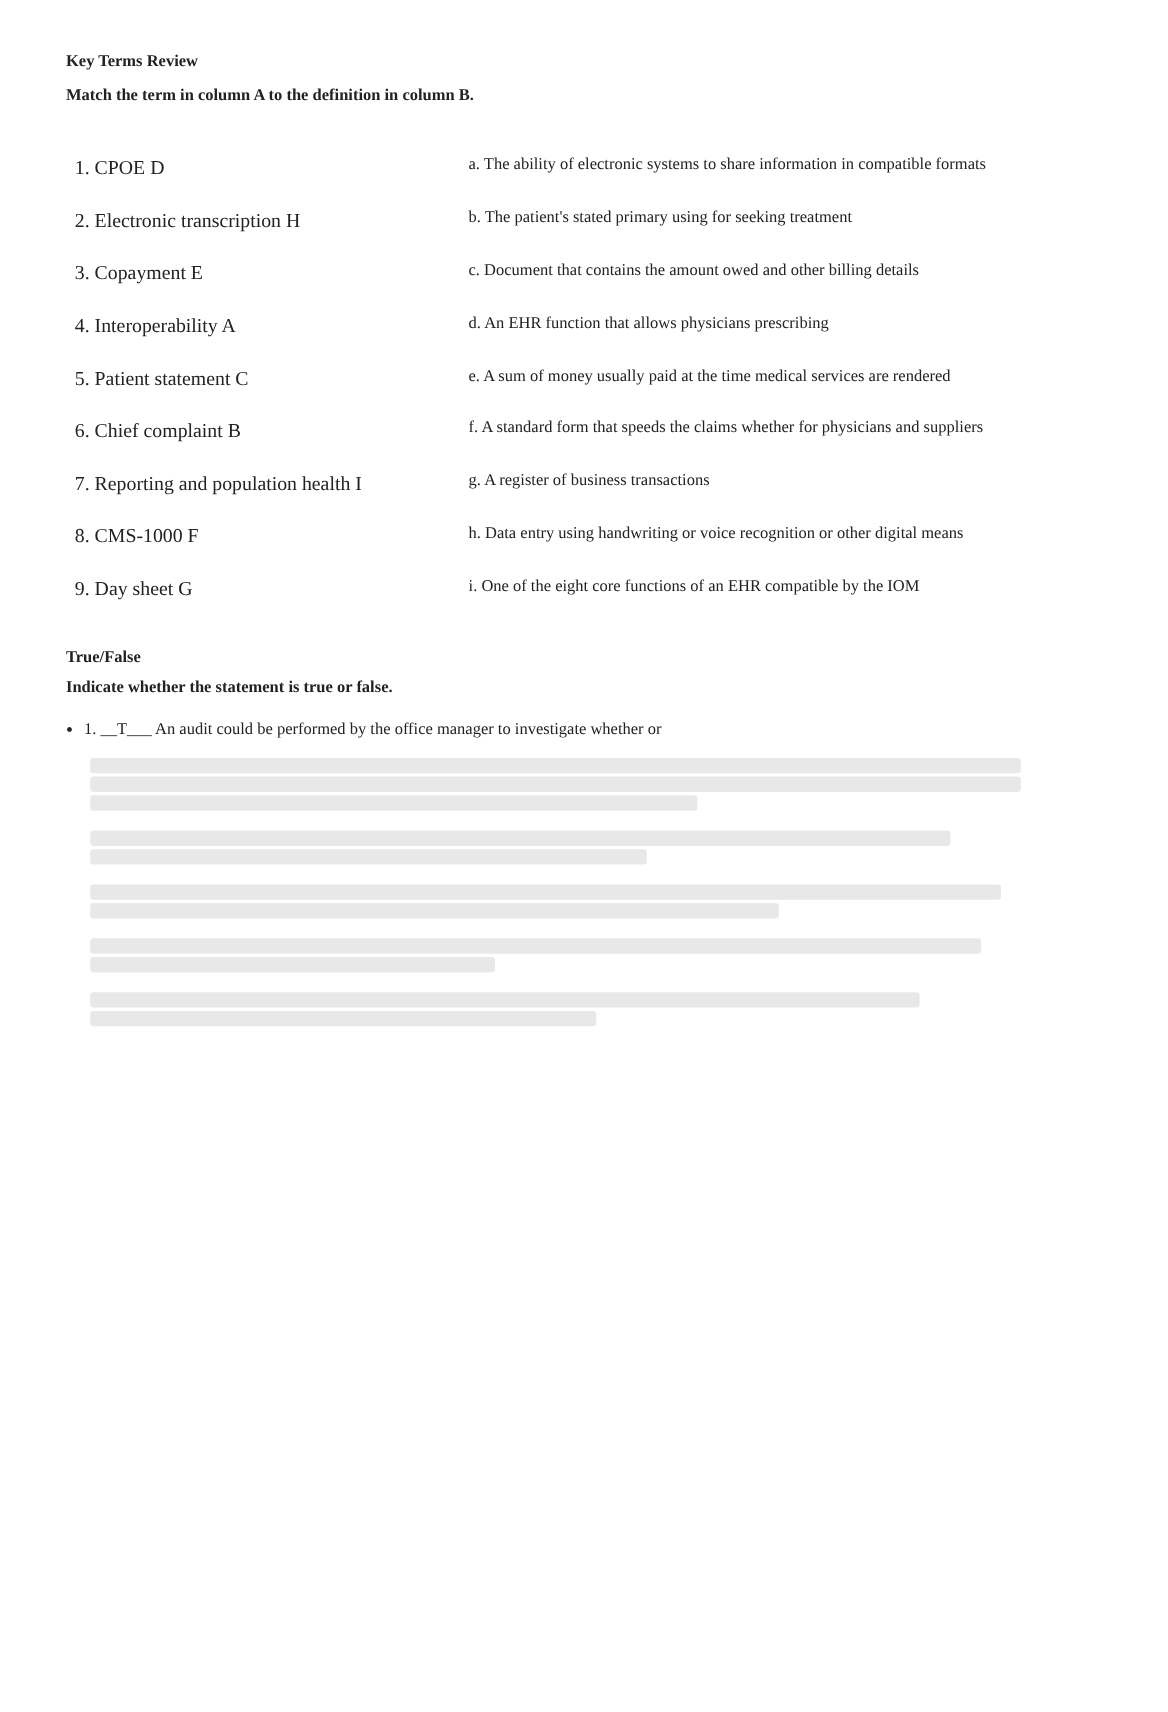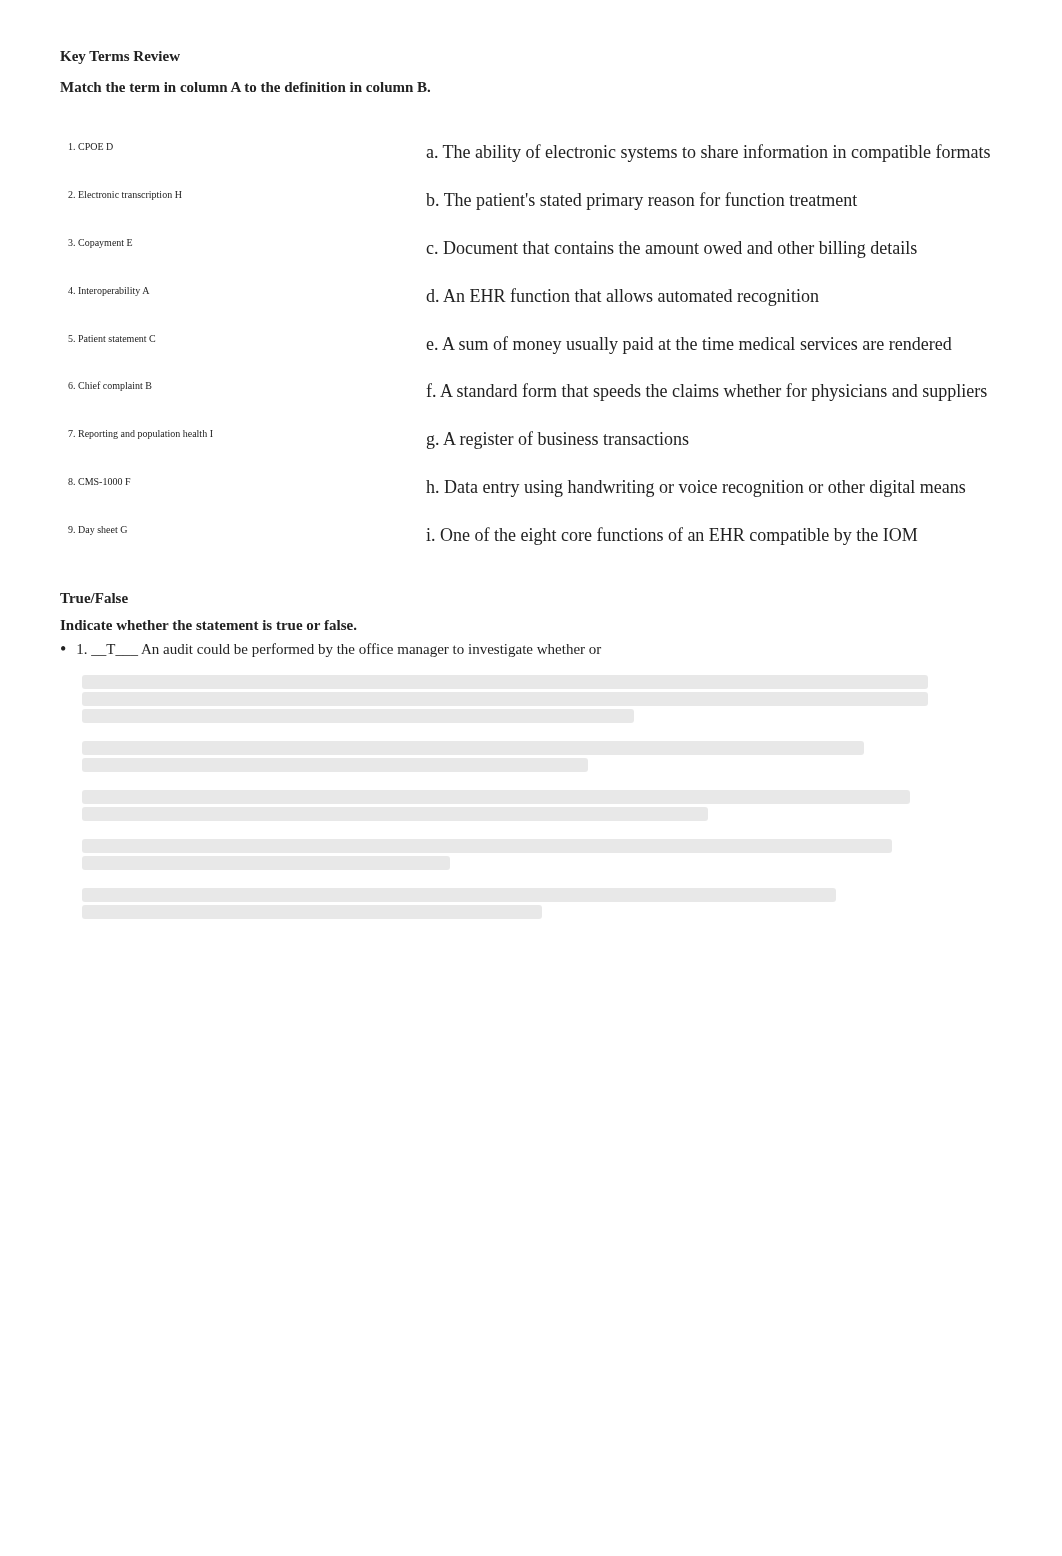--- a/index.html
+++ b/index.html
@@ -37,38 +37,38 @@
     }
 
     .match-table td {
       vertical-align: top;
       padding: 10px 8px;
       line-height: 1.55;
     }
 
     .match-table .col-a {
       width: 38%;
-      font-size: 10px;
+      font-size: 18px;
     }
 
     .match-table .col-b {
       width: 62%;
-      font-size: 18px;
+      font-size: 15px;
     }
 
     .true-false-section {
       margin-top: 28px;
     }
 
     .true-false-section .section-title {
       margin-bottom: 10px;
     }
 
     .true-false-section .instruction {
-      margin-bottom: 4px;
+      margin-bottom: 18px;
     }
 
     .bullet-item {
       display: flex;
       align-items: flex-start;
       margin-bottom: 14px;
       font-size: 15px;
       line-height: 1.55;
     }
 
@@ -111,29 +111,29 @@
   <div class="instruction">Match the term in column A to the definition in column B.</div>
 
   <table class="match-table">
     <tbody id="match-table-body">
     <tr>
           <td class="col-a">1. CPOE D</td>
           <td class="col-b">a. The ability of electronic systems to share information in compatible formats</td>
         </tr>
         <tr>
           <td class="col-a">2. Electronic transcription H</td>
-          <td class="col-b">b. The patient's stated primary reason for function treatment</td>
+          <td class="col-b">b. The patient's stated primary using for seeking treatment</td>
         </tr>
         <tr>
           <td class="col-a">3. Copayment E</td>
           <td class="col-b">c. Document that contains the amount owed and other billing details</td>
         </tr>
         <tr>
           <td class="col-a">4. Interoperability A</td>
-          <td class="col-b">d. An EHR function that allows automated recognition</td>
+          <td class="col-b">d. An EHR function that allows physicians prescribing</td>
         </tr>
         <tr>
           <td class="col-a">5. Patient statement C</td>
           <td class="col-b">e. A sum of money usually paid at the time medical services are rendered</td>
         </tr>
         <tr>
           <td class="col-a">6. Chief complaint B</td>
           <td class="col-b">f. A standard form that speeds the claims whether for physicians and suppliers</td>
         </tr>
         <tr>

